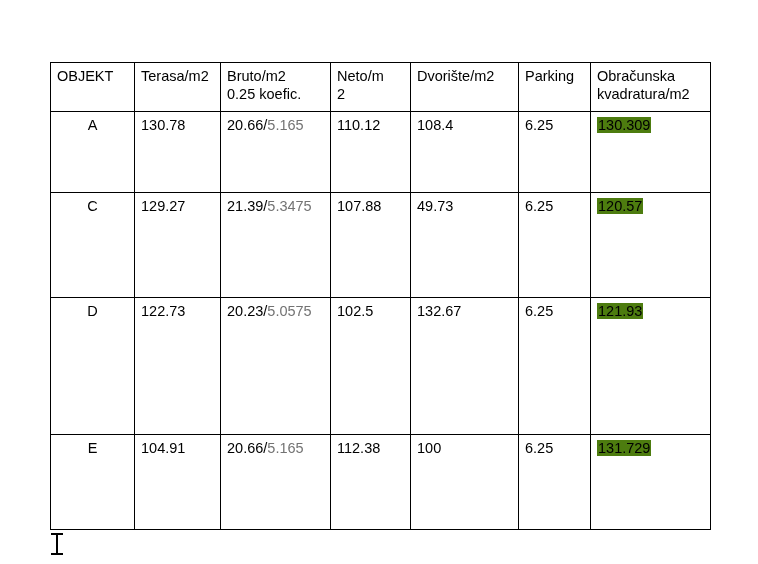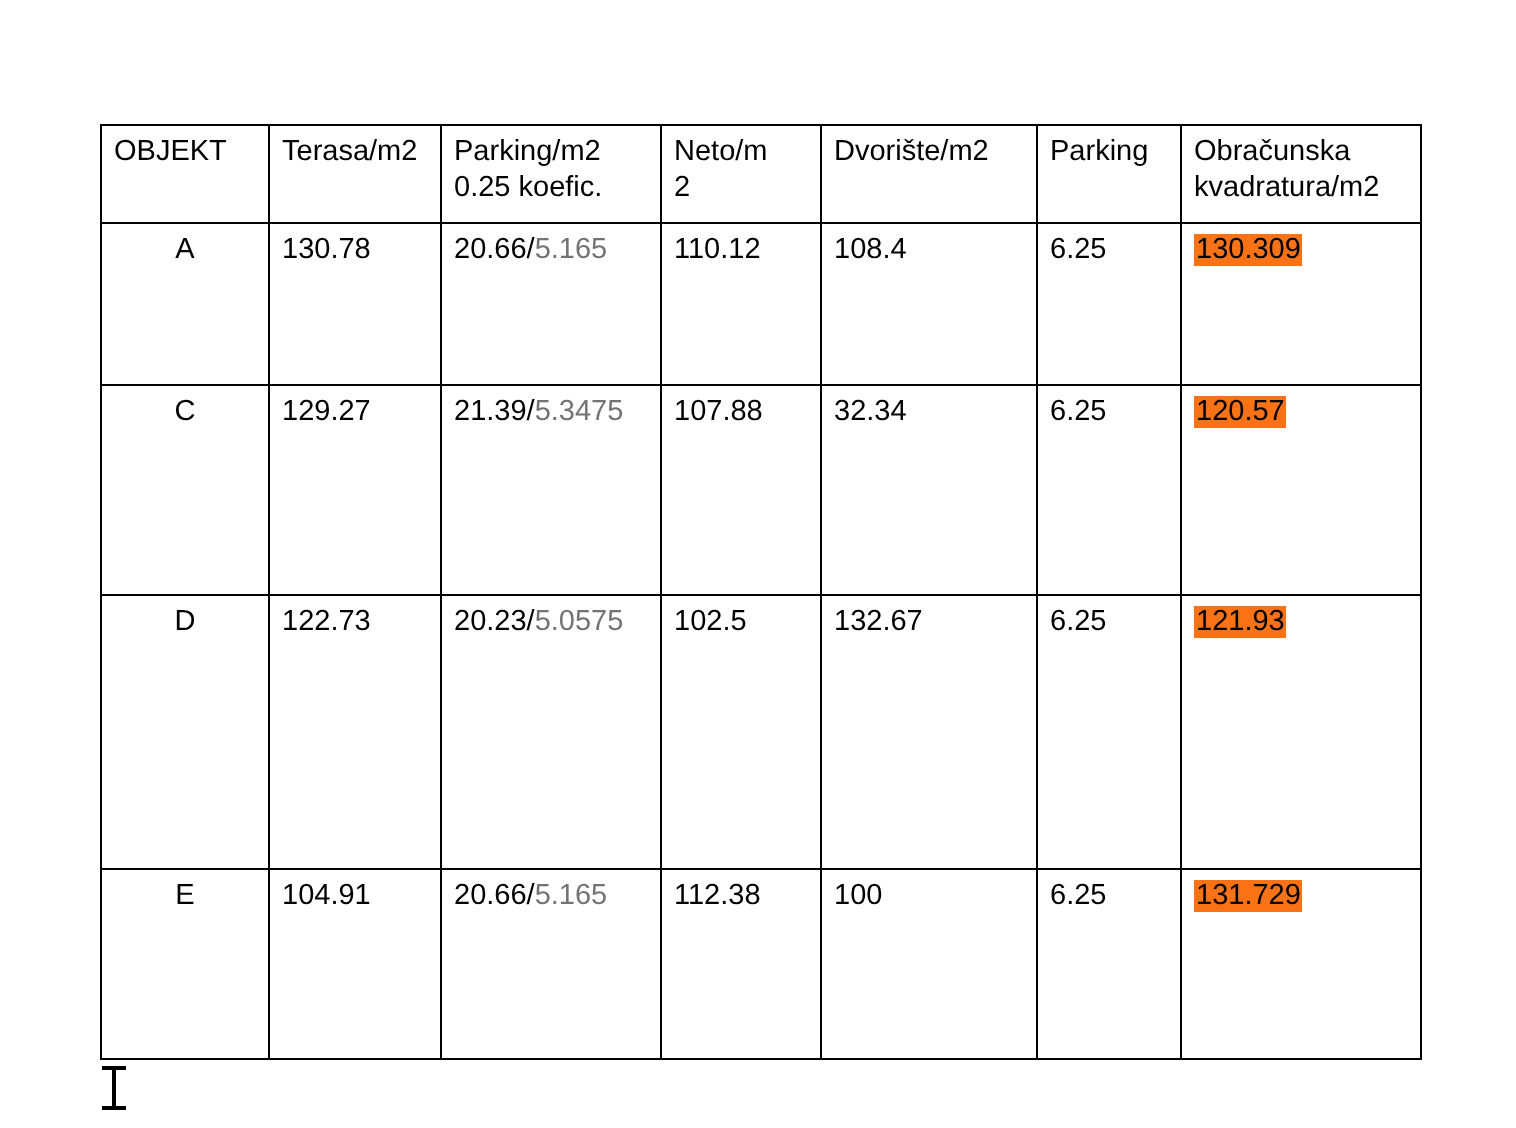--- a/index.html
+++ b/index.html
@@ -57,21 +57,21 @@
   }
   .row-a td { height: 72px; }
   .row-c td { height: 96px; }
   .row-d td { height: 128px; }
   .row-e td { height: 86px; }
 
   .coef {
     color: #737373;
   }
   .hl {
-    background: #f97316;
+    background: #4d7c0f;
     padding: 0 1px;
   }
   .cursor-bar {
     position: absolute;
     left: 56px;
     top: 533px;
     width: 2px;
     height: 22px;
     background: #000000;
   }
@@ -101,21 +101,21 @@
     </colgroup>
     <thead>
       <tr>
         <td class="hdr-objekt">
           <div>OBJEKT</div>
         </td>
         <td>
           <div>Terasa/m2</div>
         </td>
         <td>
-          <div>Parking/m2</div>
+          <div>Bruto/m2</div>
           <div class="hdr-terasa-line2">0.25 koefic.</div>
         </td>
         <td>
           <div>Neto/m</div>
           <div>2</div>
         </td>
         <td>
           <div>Dvorište/m2</div>
         </td>
         <td>
@@ -135,21 +135,21 @@
         <td>110.12</td>
         <td>108.4</td>
         <td>6.25</td>
         <td><span class="hl">130.309</span></td>
       </tr>
       <tr class="row-c">
         <td class="cell-objekt">C</td>
         <td>129.27</td>
         <td><span>21.39/</span><span class="coef">5.3475</span></td>
         <td>107.88</td>
-        <td>32.34</td>
+        <td>49.73</td>
         <td>6.25</td>
         <td><span class="hl">120.57</span></td>
       </tr>
       <tr class="row-d">
         <td class="cell-objekt">D</td>
         <td>122.73</td>
         <td><span>20.23/</span><span class="coef">5.0575</span></td>
         <td>102.5</td>
         <td>132.67</td>
         <td>6.25</td>

